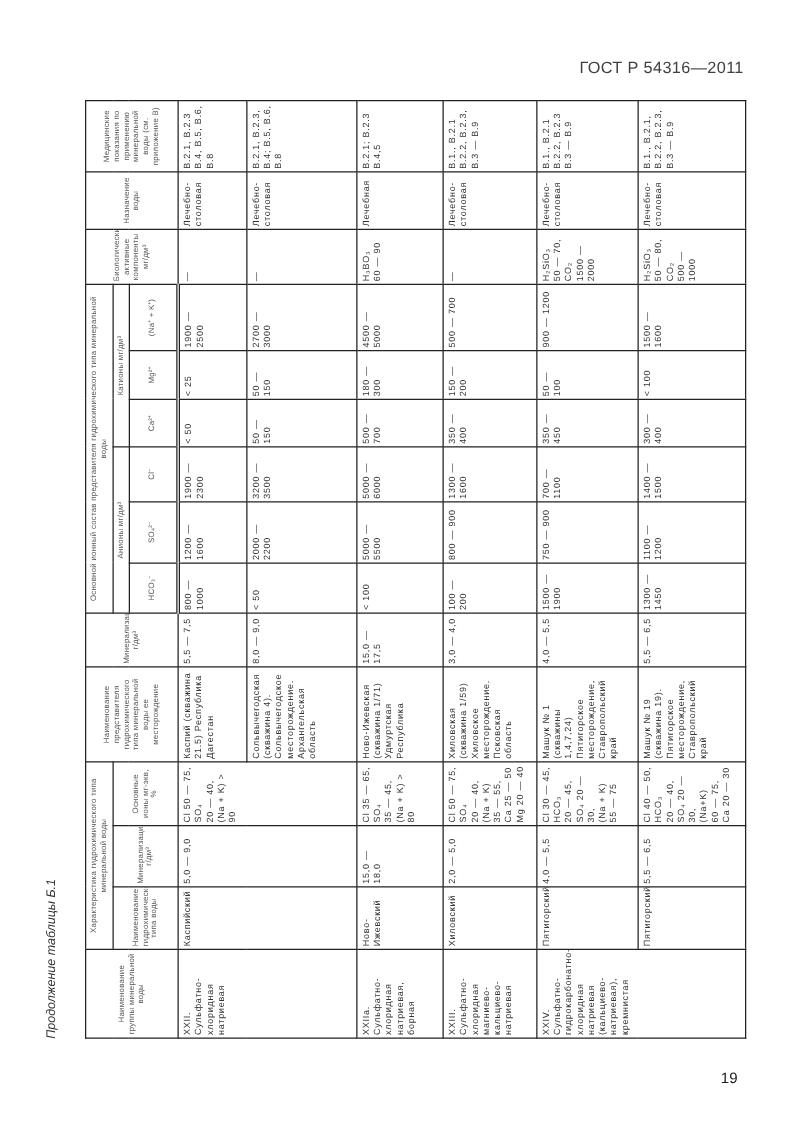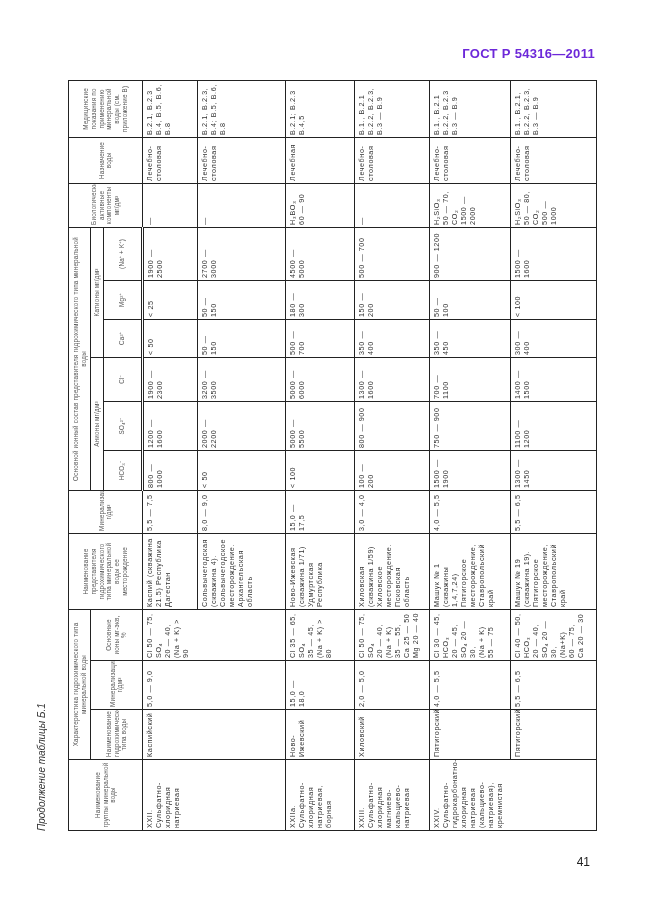--- a/index.html
+++ b/index.html
@@ -1,19 +1,19 @@
 <!DOCTYPE html>
 <html><head>
 <meta charset="utf-8">
 <style>
   html, body { margin:0; padding:0; background:#fff; }
   body { width:646px; height:913px; position:relative; overflow:hidden;
          font-family:"Liberation Sans", sans-serif; color:#222; }
-  .doc-title { position:absolute; top:46px; right:51px; font-size:13px; font-weight:bold;
-               letter-spacing:0.3px; color:#6d28d9; }
+  .doc-title { position:absolute; top:46px; right:51px; font-size:13px; font-weight:normal;
+               letter-spacing:0.3px; color:#404040; }
   .page-num { position:absolute; top:855px; right:56px; font-size:12px; color:#222; }
   .caption { position:absolute; left:36px; top:831px; transform-origin:0 0; transform:rotate(-90deg);
              font-size:10px; font-style:italic; color:#333; white-space:nowrap; }
   .rot { position:absolute; left:68px; top:831px; width:750px; height:527px;
          transform-origin:0 0; transform:rotate(-90deg); }
   table { border-collapse:collapse; table-layout:fixed; width:750px; height:527px;
           font-size:7.2px; line-height:1.25; color:#333; }
   td, th { border:1px solid #222; vertical-align:top; padding:2px 2px; font-weight:normal;
            letter-spacing:0.6px; overflow:hidden; }
   th { text-align:center; vertical-align:middle; font-size:6.3px; color:#555; letter-spacing:0.2px; }
@@ -203,13 +203,13 @@
 CO₂
 500 —
 1000</td>
     <td>Лечебно-столовая</td>
     <td>В.1., В.2.1, В.2.2, В.2.3, В.3 — В.9</td>
   </tr>
 </tbody>
     </table>
 </div>
 
-<div class="page-num">41</div>
+<div class="page-num">19</div>
 
 </body></html>

